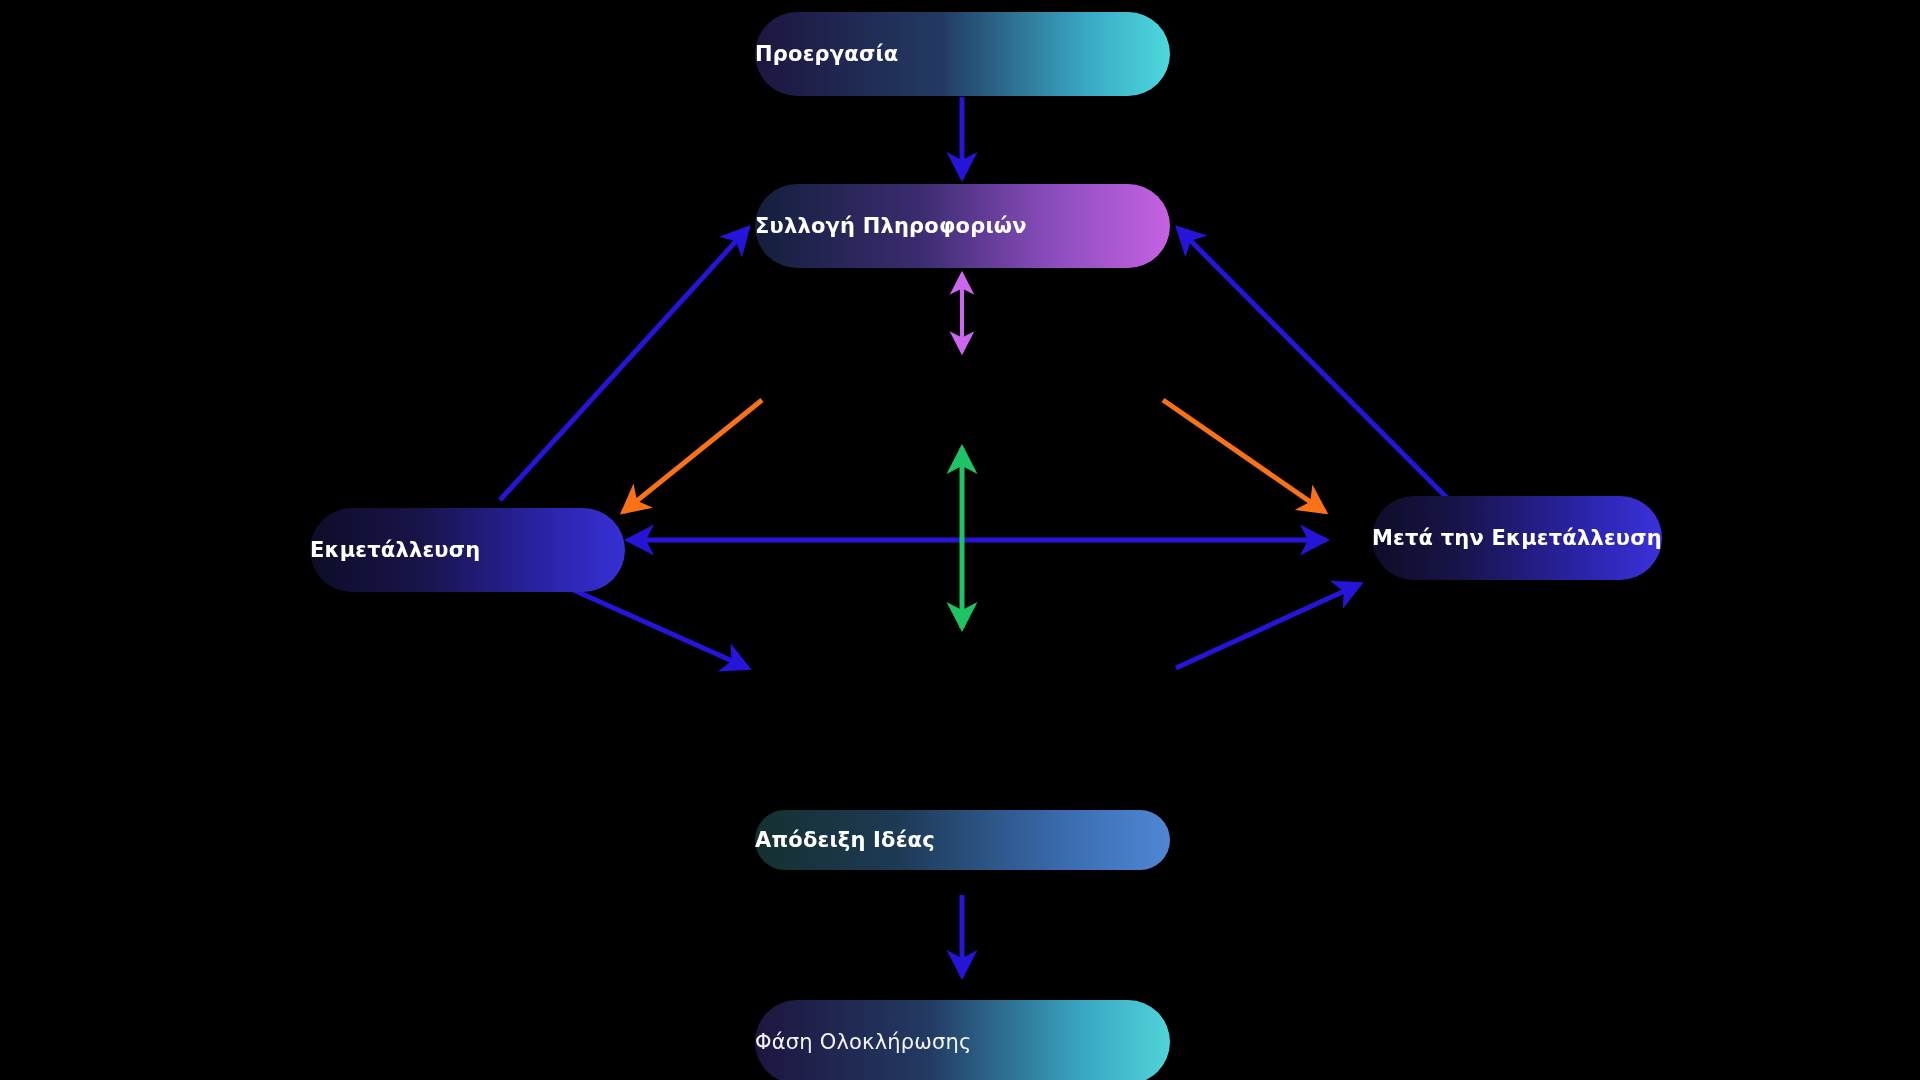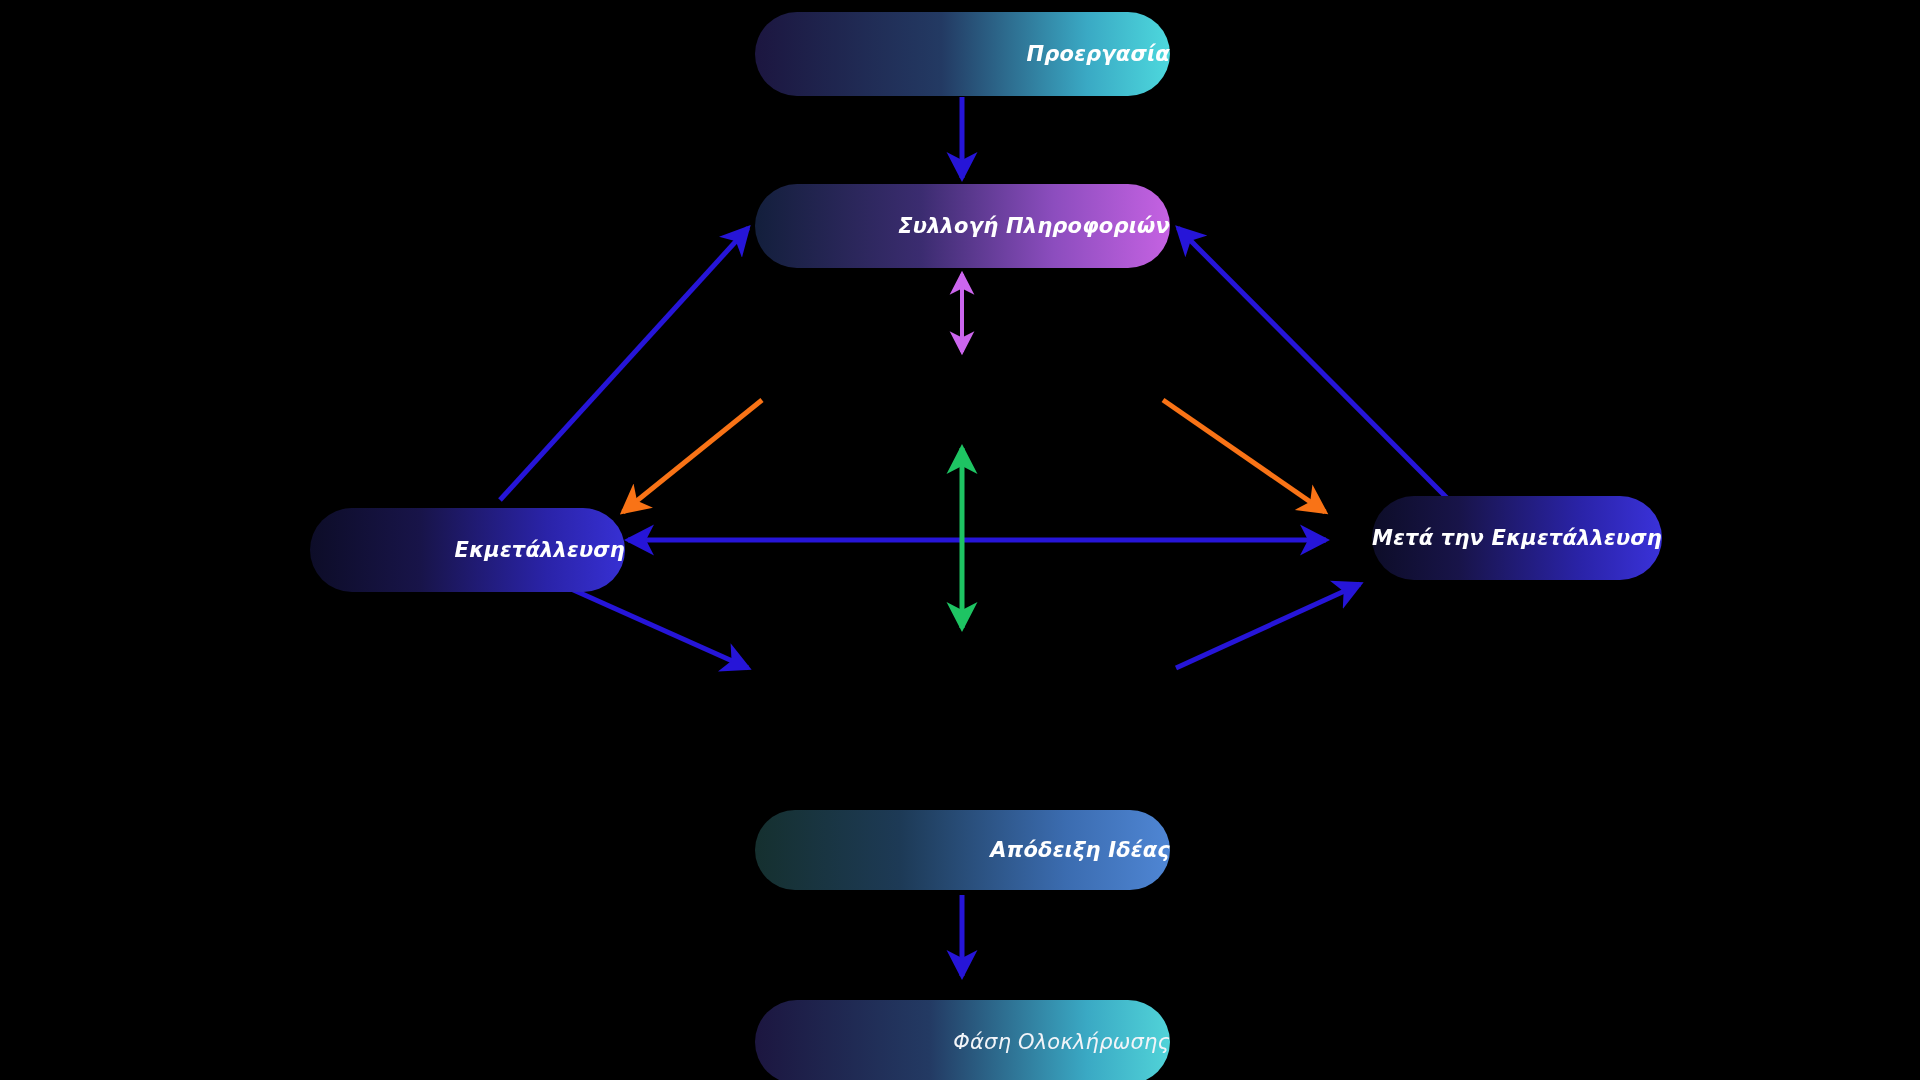--- a/index.html
+++ b/index.html
@@ -27,48 +27,47 @@
     width: 1920px;
     height: 1080px;
     pointer-events: none;
     z-index: 1;
   }
   .node {
     position: absolute;
     border-radius: 999px;
     display: flex;
     align-items: center;
-    justify-content: flex-end;
+    justify-content: flex-start;
     color: #ffffff;
     font-weight: bold;
     font-size: 21px;
     letter-spacing: 0.2px;
     z-index: 2;
     box-sizing: border-box;
     text-align: center;
     line-height: 1;
     white-space: nowrap;
-    font-style: italic;
   }
   .node.light { font-weight: normal; color: #f2f4f8; }
 
   
   #n-recon      { left: 755px;  top: 12px;  width: 415px; height: 84px;
                   background: linear-gradient(90deg, #1c1640 0%, #233a63 45%, #3aa9c4 80%, #4dd8dd 100%); }
   #n-infogather { left: 755px;  top: 184px; width: 415px; height: 84px;
                   background: linear-gradient(90deg, #131f3c 0%, #3b2c70 40%, #8c4dbe 72%, #c562e2 100%); }
   #n-vulnassess { left: 755px;  top: 358px; width: 415px; height: 84px;
                   background: linear-gradient(90deg, #8c1d18 0%, #b9381f 35%, #e56a2c 72%, #f59345 100%); }
   #n-exploit    { left: 310px;  top: 496px; width: 315px; height: 84px;
                   background: linear-gradient(90deg, #0d0d28 0%, #181449 35%, #2a23a8 75%, #3730d4 100%); margin-top: 12px; }
   #n-postexp    { left: 1372px; top: 496px; width: 290px; height: 84px;
                   background: linear-gradient(90deg, #0d0d28 0%, #181449 30%, #2a23a8 72%, #3a32da 100%); }
   #n-lateral    { left: 755px;  top: 634px; width: 415px; height: 84px;
                   background: linear-gradient(90deg, #14342f 0%, #1d553a 35%, #4a9f46 75%, #77c254 100%); }
-  #n-poc        { left: 755px;  top: 810px; width: 415px; height: 80px;
+  #n-poc        { left: 755px;  top: 810px; width: 415px; height: 60px;
                   background: linear-gradient(90deg, #15302f 0%, #1d3a56 35%, #3b6cb0 75%, #4f86d4 100%); }
   #n-report     { left: 755px;  top: 1000px; width: 415px; height: 84px;
                   background: linear-gradient(90deg, #1c1640 0%, #233a63 42%, #3aa9c4 80%, #51d3d8 100%); }
 </style>
 </head>
 <body>
 
 <div id="stage">
 
   <svg class="edges" viewBox="0 0 1920 1080" width="1920" height="1080" xmlns="http://www.w3.org/2000/svg">

